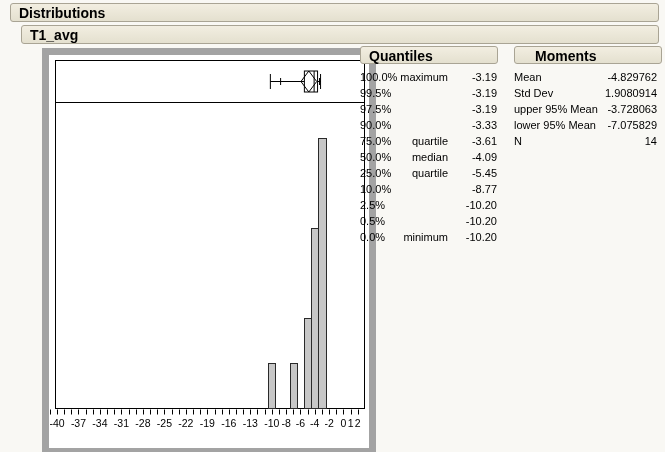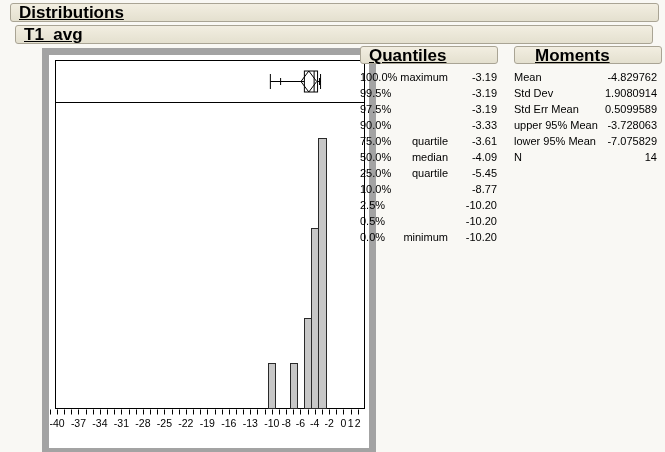--- a/index.html
+++ b/index.html
@@ -6,25 +6,25 @@
   body {
     width:665px; height:452px; position:relative;
     background:#f9f8f4;
     font-family:"Liberation Sans", sans-serif;
     color:#000; overflow:hidden;
   }
   .outline-bar {
     position:absolute; box-sizing:border-box;
     background:linear-gradient(#f2eee1,#e4e0cf);
     border:1px solid #a9a494; border-radius:3px;
-    font-weight:bold; font-size:17px; line-height:16px;
-    padding:1px 0 0 8px; white-space:nowrap;text-decoration:underline;
+    font-weight:bold; font-size:14px; line-height:16px;
+    padding:1px 0 0 8px; white-space:nowrap;
   }
   #bar-distributions { left:10px; top:3px;  width:649px; height:19px; }
-  #bar-t1avg        { left:15px; top:25px; width:638px; height:19px; }
+  #bar-t1avg        { left:21px; top:25px; width:638px; height:19px; }
   #quantiles-header { left:360px; top:46px; width:138px; height:18px; }
   #moments-header   { left:514px; top:46px; width:148px; height:18px;padding-left:20px; }
 
   #graph {
     position:absolute; left:42px; top:48px; width:320px; height:393px;
     border:7px solid #a3a3a3; background:#fff;
   }
   #graph svg { display:block; }
 
   .table { position:absolute; font-size:11px; }
@@ -206,24 +206,20 @@
 <div class="table" id="moments-table">
     <div class="trow">
       <span class="c-lab">Mean</span>
       <span class="c-mval">-4.829762</span>
     </div>
     <div class="trow">
       <span class="c-lab">Std Dev</span>
       <span class="c-mval">1.9080914</span>
     </div>
     <div class="trow">
-      <span class="c-lab">Std Err Mean</span>
-      <span class="c-mval">0.5099589</span>
-    </div>
-    <div class="trow">
       <span class="c-lab">upper 95% Mean</span>
       <span class="c-mval">-3.728063</span>
     </div>
     <div class="trow">
       <span class="c-lab">lower 95% Mean</span>
       <span class="c-mval">-7.075829</span>
     </div>
     <div class="trow">
       <span class="c-lab">N</span>
       <span class="c-mval">14</span>

